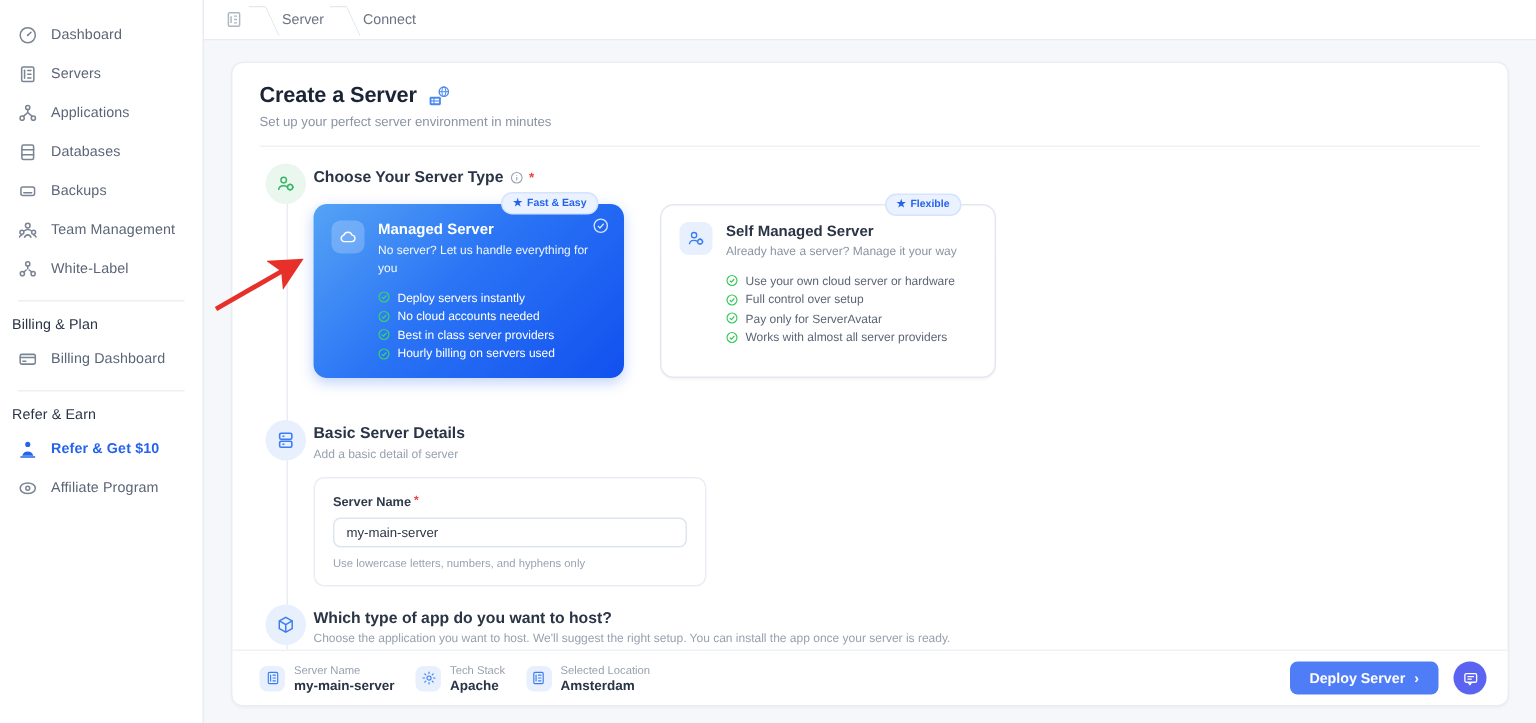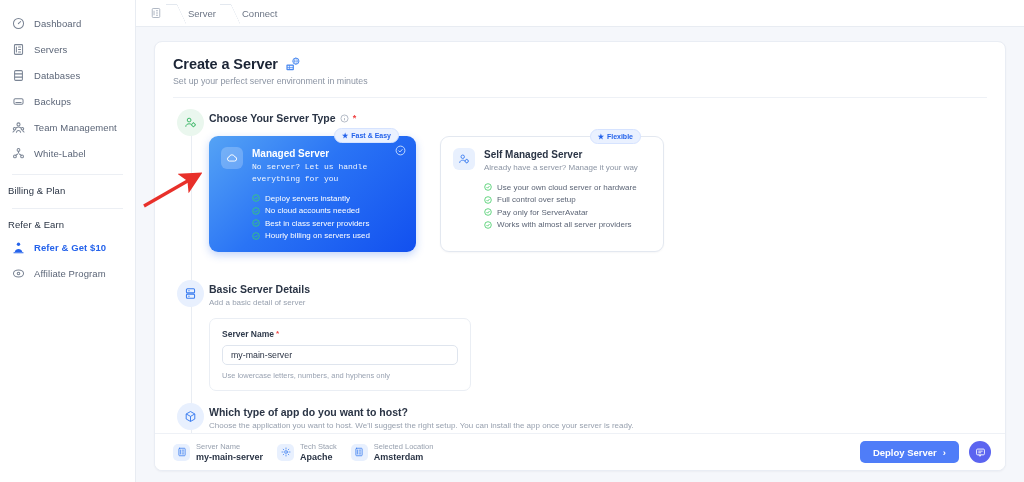--- a/index.html
+++ b/index.html
@@ -109,21 +109,21 @@
     box-shadow:0 1px 2px rgba(16,24,40,.04);
   }
   .tc-head { display:flex; gap:9px; align-items:flex-start; }
   .tc-ico { width:22px;height:22px;border-radius:6px; display:flex;align-items:center;justify-content:center; flex:0 0 22px;}
   .tc-ico.m { background:rgba(255,255,255,.22); }
   .tc-ico.s { background:#e8f0fe; }
   .tc-ico svg { width:12px;height:12px;display:block;}
   .tc-title { font-size:10px; font-weight:700; line-height:13px;}
   .type-card.self .tc-title { color:#2a3445; }
   .tc-desc { font-size:8px; line-height:12px; margin-top:1px; }
-  .type-card.managed .tc-desc { color:rgba(255,255,255,.93);font-family:Liberation Mono, monospace; }
+  .type-card.managed .tc-desc { color:rgba(255,255,255,.93); }
   .type-card.self .tc-desc { color:#8b94a3; }
   .tc-feats { margin-top:7px; padding-left:31px; }
   .type-card.self .tc-feats { padding-left:31px; }
   .feat { display:flex; align-items:center; gap:5px; font-size:8px; line-height:13px; height:12.5px;}
   .type-card.managed .feat { color:#ffffff; }
   .type-card.self .feat { color:#5c6576; }
   .feat .chk { width:8px;height:8px;flex:0 0 8px; display:block;}
   .feat .chk svg{width:8px;height:8px;display:block;color:#34c759;}
   .type-card.managed .feat .chk svg{ color:#3ad46b; }
 
@@ -221,20 +221,31 @@
               <line x1="8" y1="5" x2="10.6" y2="5"></line>
               <line x1="8" y1="8" x2="10.6" y2="8"></line>
               <line x1="8" y1="11" x2="10.6" y2="11"></line>
             </svg>
           </span>
           <span>Servers</span>
         </div>
         <div class="nav-item">
           <span class="ico">
             <svg viewBox="0 0 16 16" fill="none" stroke="currentColor" stroke-width="1.25" stroke-linecap="round" stroke-linejoin="round">
+              <circle cx="8" cy="3.3" r="1.7"></circle>
+              <circle cx="3.4" cy="12" r="1.7"></circle>
+              <circle cx="12.6" cy="12" r="1.7"></circle>
+              <path d="M8 5v2.4M8 7.4L4.4 10.6M8 7.4l3.6 3.2"></path>
+            </svg>
+          </span>
+          <span>Applications</span>
+        </div>
+        <div class="nav-item">
+          <span class="ico">
+            <svg viewBox="0 0 16 16" fill="none" stroke="currentColor" stroke-width="1.25" stroke-linecap="round" stroke-linejoin="round">
               <rect x="3.2" y="2" width="9.6" height="12" rx="1.3"></rect>
               <line x1="3.2" y1="6" x2="12.8" y2="6"></line>
               <line x1="3.2" y1="10" x2="12.8" y2="10"></line>
             </svg>
           </span>
           <span>Databases</span>
         </div>
         <div class="nav-item">
           <span class="ico">
             <svg viewBox="0 0 16 16" fill="none" stroke="currentColor" stroke-width="1.25" stroke-linecap="round" stroke-linejoin="round">
@@ -263,20 +274,30 @@
               <circle cx="12.4" cy="11.6" r="1.7"></circle>
               <path d="M8 5.3v2.2M6.8 8.6L4.6 10.3M9.2 8.6l2.2 1.7"></path>
             </svg>
           </span>
           <span>White-Label</span>
         </div>
       </div>
     <div class="nav-sep"></div>
     <div id="nav-groups">
         <div class="nav-group-title">Billing &amp; Plan</div>
+        <div class="nav-item">
+          <span class="ico">
+            <svg viewBox="0 0 16 16" fill="none" stroke="currentColor" stroke-width="1.25" stroke-linecap="round" stroke-linejoin="round">
+              <rect x="1.8" y="4" width="12.4" height="8" rx="1.3"></rect>
+              <line x1="1.8" y1="6.6" x2="14.2" y2="6.6"></line>
+              <line x1="4" y1="9.6" x2="6.4" y2="9.6"></line>
+            </svg>
+          </span>
+          <span>Billing Dashboard</span>
+        </div>
         <div class="nav-sep"></div>
         <div class="nav-group-title">Refer &amp; Earn</div>
         <div class="nav-item active">
           <span class="ico">
             <svg viewBox="0 0 16 16" fill="none" stroke="currentColor" stroke-width="1.25" stroke-linecap="round" stroke-linejoin="round">
               <circle cx="8" cy="4" r="2.1" fill="currentColor" stroke="none"></circle>
               <path d="M3.4 13.4c.6-2.3 2.4-3.5 4.6-3.5s4 1.2 4.6 3.5z" fill="currentColor" stroke="none"></path>
               <line x1="2.4" y1="14.4" x2="13.6" y2="14.4"></line>
             </svg>
           </span>

